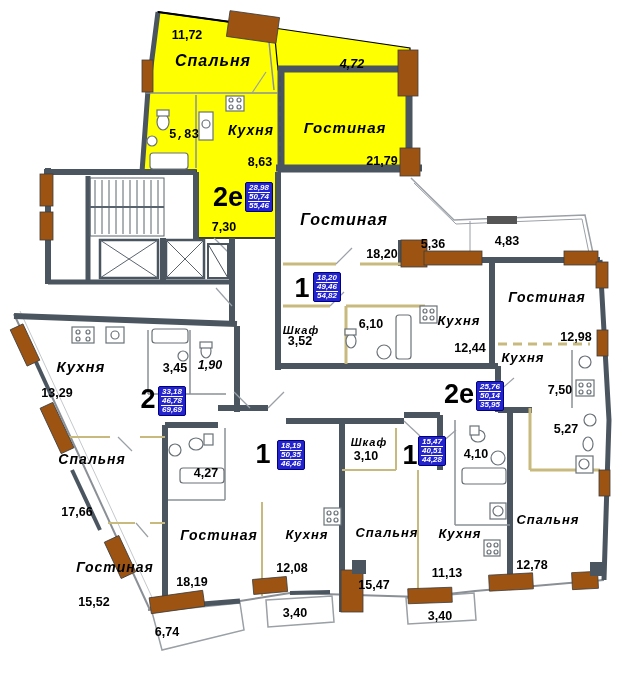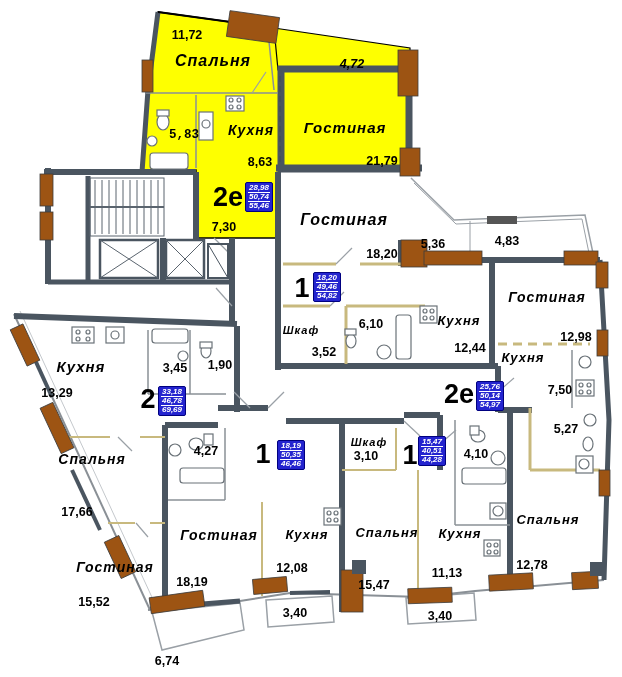--- a/index.html
+++ b/index.html
@@ -279,37 +279,37 @@
       <div class="lbl area-label" style="left: 352px; top: 64px; font-style: italic;">4,72</div>
       <div class="lbl area-label" style="left: 184px; top: 135px; font-family: Liberation Mono, monospace;">5,83</div>
       <div class="lbl area-label" style="left: 260px; top: 162px;">8,63</div>
       <div class="lbl area-label" style="left: 382px; top: 161px;">21,79</div>
       <div class="lbl area-label" style="left: 224px; top: 227px;">7,30</div>
       <div class="lbl area-label" style="left: 382px; top: 254px;">18,20</div>
       <div class="lbl area-label" style="left: 433px; top: 244px;">5,36</div>
       <div class="lbl area-label" style="left: 507px; top: 241px; text-align: center;">4,83</div>
       <div class="lbl area-label" style="left: 576px; top: 337px;">12,98</div>
       <div class="lbl area-label" style="left: 470px; top: 348px;">12,44</div>
-      <div class="lbl area-label" style="left: 300px; top: 352px; margin-left: 24px;">3,52</div>
+      <div class="lbl area-label" style="left: 300px; top: 341px;">3,52</div>
       <div class="lbl area-label" style="left: 371px; top: 324px;">6,10</div>
       <div class="lbl area-label" style="left: 57px; top: 393px;">13,29</div>
       <div class="lbl area-label" style="left: 175px; top: 368px;">3,45</div>
-      <div class="lbl area-label" style="left: 220px; top: 365px;">1,90</div>
+      <div class="lbl area-label" style="left: 210px; top: 365px; font-style: italic;">1,90</div>
       <div class="lbl area-label" style="left: 560px; top: 390px;">7,50</div>
       <div class="lbl area-label" style="left: 566px; top: 429px;">5,27</div>
       <div class="lbl area-label" style="left: 476px; top: 454px;">4,10</div>
       <div class="lbl area-label" style="left: 366px; top: 456px;">3,10</div>
-      <div class="lbl area-label" style="left: 206px; top: 451px;">4,27</div>
+      <div class="lbl area-label" style="left: 206px; top: 473px;">4,27</div>
       <div class="lbl area-label" style="left: 77px; top: 512px;">17,66</div>
       <div class="lbl area-label" style="left: 94px; top: 602px;">15,52</div>
       <div class="lbl area-label" style="left: 192px; top: 582px;">18,19</div>
       <div class="lbl area-label" style="left: 292px; top: 568px;">12,08</div>
       <div class="lbl area-label" style="left: 295px; top: 613px;">3,40</div>
       <div class="lbl area-label" style="left: 374px; top: 585px;">15,47</div>
-      <div class="lbl area-label" style="left: 167px; top: 632px; margin-top: 29px;">6,74</div>
+      <div class="lbl area-label" style="left: 167px; top: 632px;">6,74</div>
       <div class="lbl area-label" style="left: 447px; top: 573px;">11,13</div>
       <div class="lbl area-label" style="left: 532px; top: 565px;">12,78</div>
       <div class="lbl area-label" style="left: 440px; top: 616px;">3,40</div>
       <div class="lbl unit-type" style="left: 228px; top: 197px;">2е</div>
       <div class="unit-box" style="left: 245px; top: 182px;">
         <div class="row">28,98</div>
         <div class="row">50,74</div>
         <div class="row">55,46</div>
       </div>
       <div class="lbl unit-type" style="left: 302px; top: 288px;">1</div>
@@ -321,21 +321,21 @@
       <div class="lbl unit-type" style="left: 148px; top: 399px;">2</div>
       <div class="unit-box" style="left: 158px; top: 386px;">
         <div class="row">33,18</div>
         <div class="row">46,78</div>
         <div class="row">69,69</div>
       </div>
       <div class="lbl unit-type" style="left: 459px; top: 394px;">2е</div>
       <div class="unit-box" style="left: 476px; top: 381px;">
         <div class="row">25,76</div>
         <div class="row">50,14</div>
-        <div class="row">54,97</div>
+        <div class="row">35,95</div>
       </div>
       <div class="lbl unit-type" style="left: 263px; top: 454px;">1</div>
       <div class="unit-box" style="left: 277px; top: 440px;">
         <div class="row">18,19</div>
         <div class="row">50,35</div>
         <div class="row">46,46</div>
       </div>
       <div class="lbl unit-type" style="left: 410px; top: 455px;">1</div>
       <div class="unit-box" style="left: 418px; top: 436px;">
         <div class="row">15,47</div>

